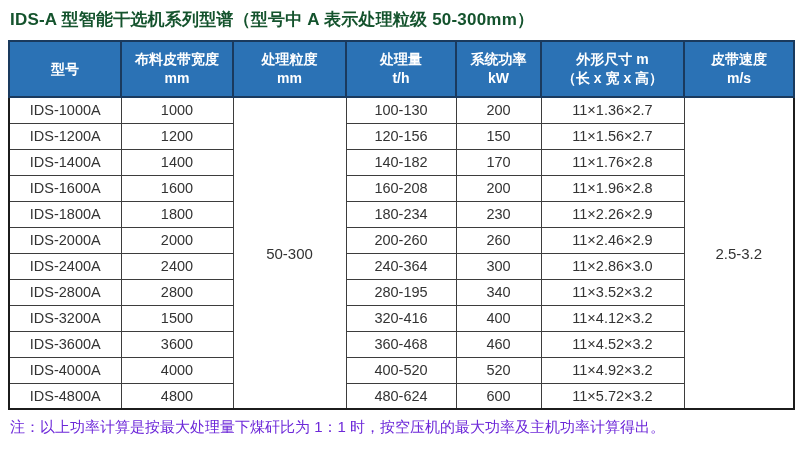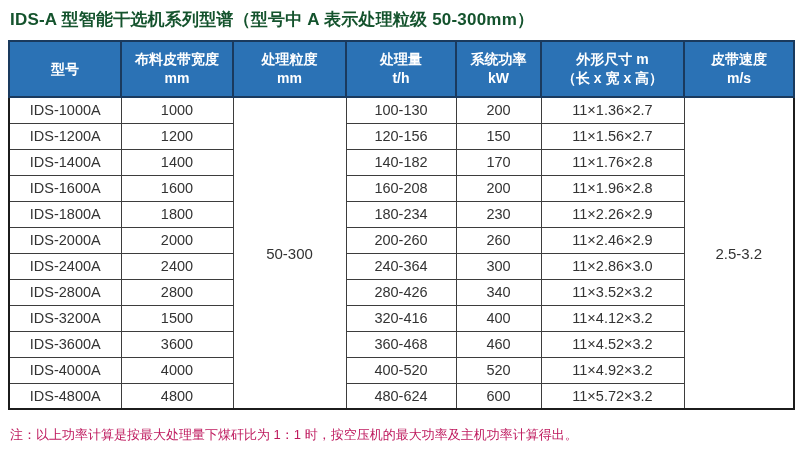--- a/index.html
+++ b/index.html
@@ -43,23 +43,23 @@
     color: #333333;
     text-align: center;
     vertical-align: middle;
     height: 26px;
     padding: 0 2px;
     background: #ffffff;
     white-space: nowrap;
   }
   table.spec-table tbody td.merged { font-size: 15px; margin-top: 32px; }
   .note {
-    font-size: 13px;
-    color: #be185d;
-    margin: 16px 0 0 2px;
+    font-size: 15px;
+    color: #6d28d9;
+    margin: 8px 0 0 2px;
     white-space: nowrap;
   }
 </style>
 </head>
 <body>
 
 <div class="page">
   <h1 class="title">IDS-A 型智能干选机系列型谱（型号中 A 表示处理粒级 50-300mm）</h1>
 
   <table class="spec-table">
@@ -151,21 +151,21 @@
         <tr>
           <td>IDS-2400A</td>
           <td>2400</td>
           <td>240-364</td>
           <td>300</td>
           <td>11×2.86×3.0</td>
         </tr>
         <tr>
           <td>IDS-2800A</td>
           <td>2800</td>
-          <td>280-426</td>
+          <td>280-195</td>
           <td>340</td>
           <td>11×3.52×3.2</td>
         </tr>
         <tr>
           <td>IDS-3200A</td>
           <td>1500</td>
           <td>320-416</td>
           <td>400</td>
           <td>11×4.12×3.2</td>
         </tr>

